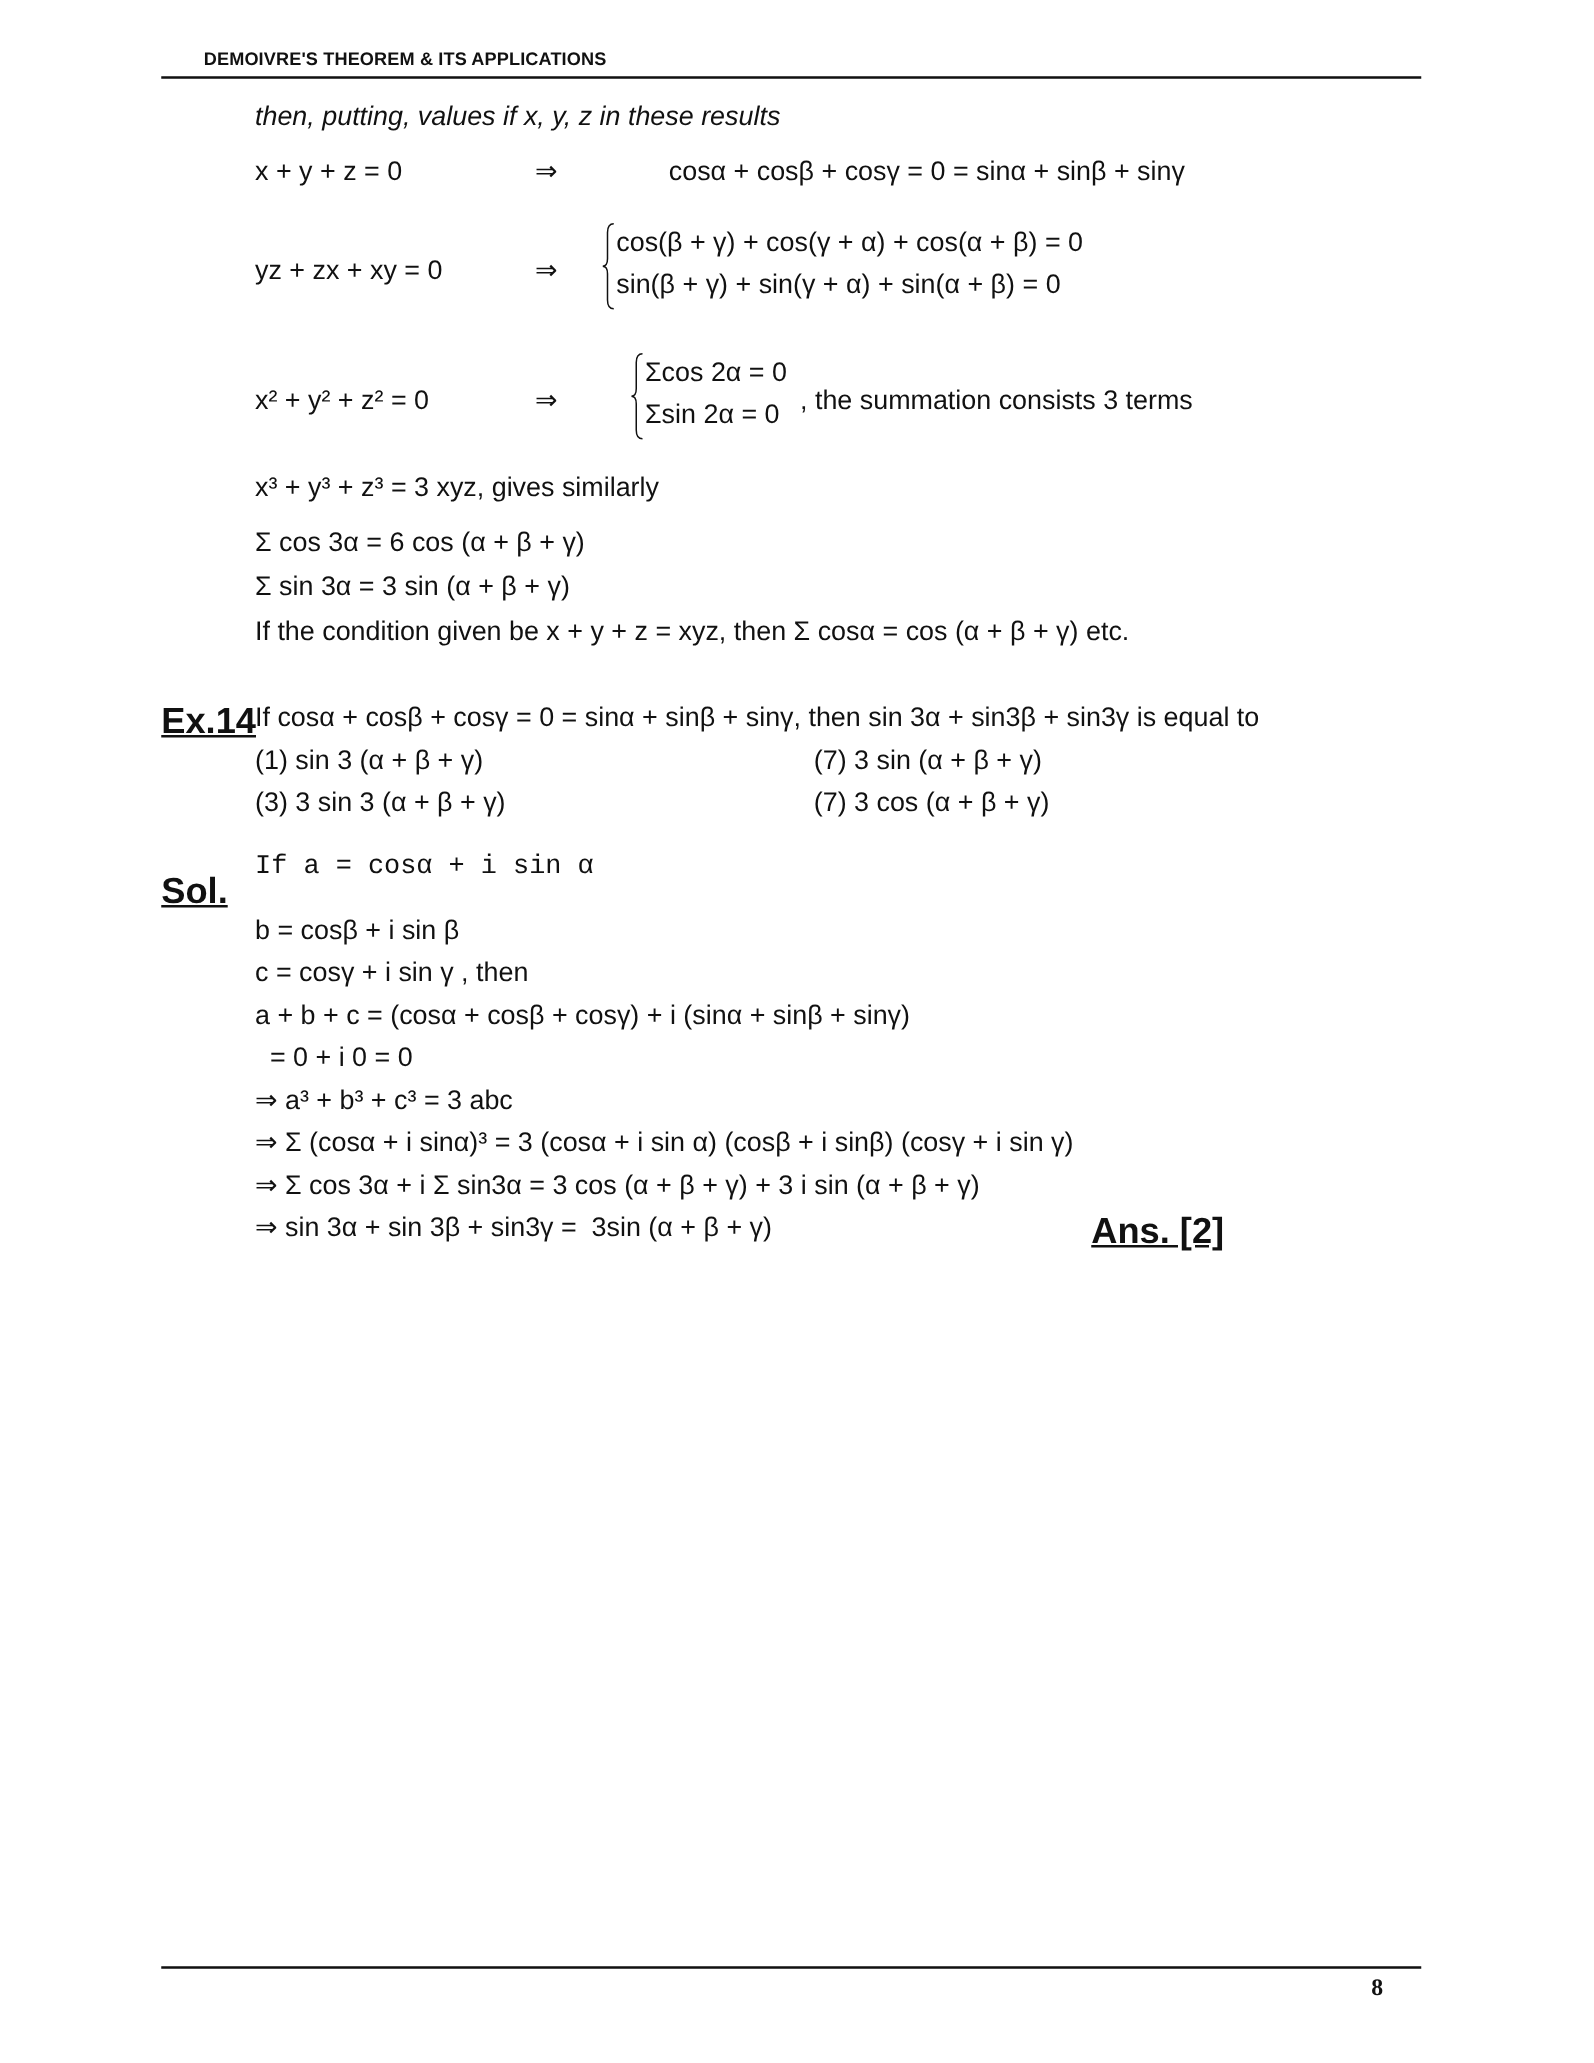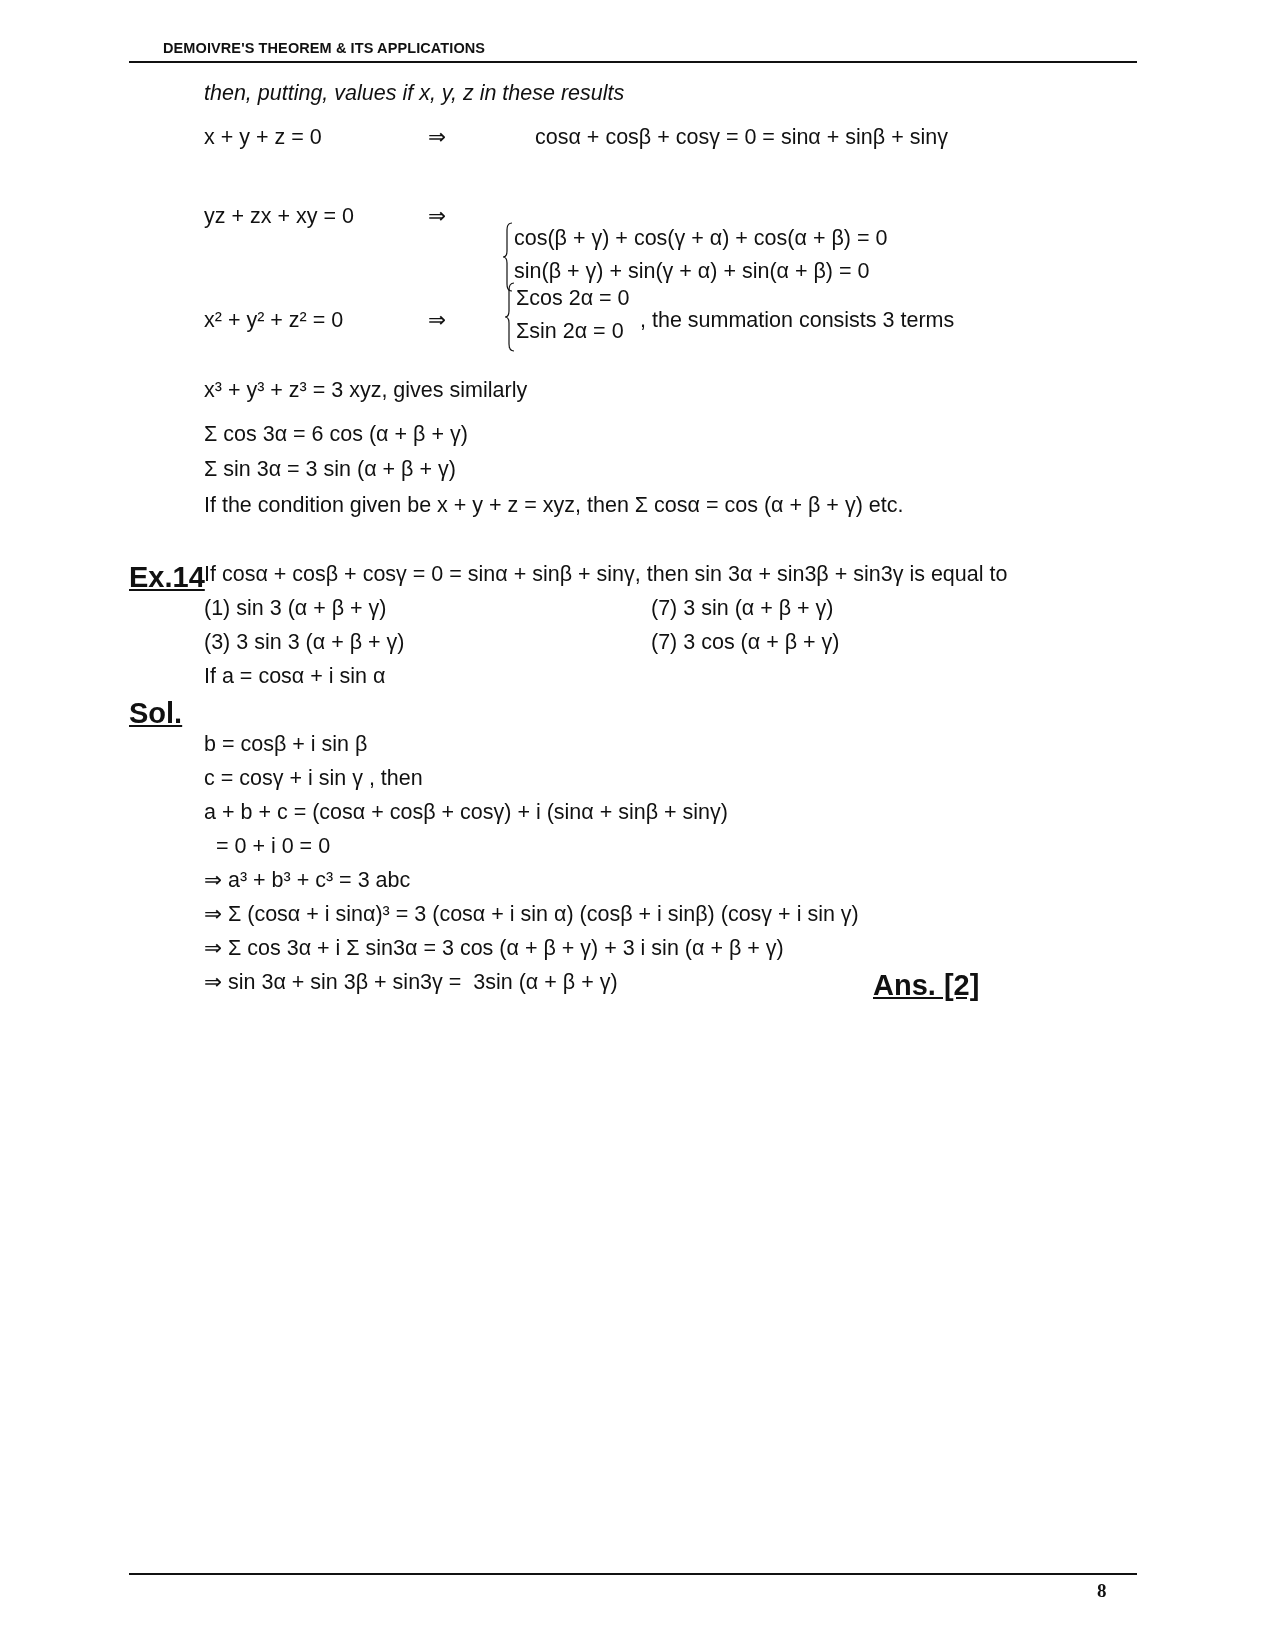--- a/index.html
+++ b/index.html
@@ -35,21 +35,21 @@
 <div class="rule header-rule"></div>
 
 <div class="abs t" style="left:204px; top:80px;font-style:italic;">then, putting, values if x, y, z in these results</div>
 
 <div class="abs t" style="left:204px; top:124px;">x + y + z = 0</div>
 <div class="abs t" style="left:428px; top:124px;">⇒</div>
 <div class="abs t" style="left:503px; top:124px;margin-left:32px;">cosα + cosβ + cosγ = 0 = sinα + sinβ + sinγ</div>
 
 <div class="abs t" style="left:204px; top:203px;">yz + zx + xy = 0</div>
 <div class="abs t" style="left:428px; top:203px;">⇒</div>
-<div class="brace-block" style="left:503px; top:178px; width:420px; height:70px;margin-top:44px;">
+<div class="brace-block" style="left:482px; top:178px; width:420px; height:70px;">
   <div class="brace">
     <svg viewBox="0 0 10 70" preserveAspectRatio="none">
         <path d="M9 1 Q4 1 4 8 L4 29 Q4 35 0 35 Q4 35 4 41 L4 62 Q4 69 9 69" fill="none" stroke="#111" stroke-width="1.2"></path>
       </svg>
   </div>
   <div class="brace-lines">
     <div>cos(β + γ) + cos(γ + α) + cos(α + β) = 0</div>
     <div>sin(β + γ) + sin(γ + α) + sin(α + β) = 0</div>
   </div>
 </div>
@@ -75,21 +75,21 @@
 <div class="abs t" style="left:204px; top:492px;">If the condition given be x + y + z = xyz, then Σ cosα = cos (α + β + γ) etc.</div>
 
 <div class="abs lbl" style="left:129px; top:561px;">Ex.14</div>
 <div class="abs t" style="left:204px; top:561px;">If cosα + cosβ + cosγ = 0 = sinα + sinβ + sinγ, then sin 3α + sin3β + sin3γ is equal to</div>
 <div class="abs t" style="left:204px; top:595px;">(1) sin 3 (α + β + γ)</div>
 <div class="abs t" style="left:651px; top:595px;">(7) 3 sin (α + β + γ)</div>
 <div class="abs t" style="left:204px; top:629px;">(3) 3 sin 3 (α + β + γ)</div>
 <div class="abs t" style="left:651px; top:629px;">(7) 3 cos (α + β + γ)</div>
 
 <div class="abs lbl" style="left:129px; top:697px;">Sol.</div>
-<div class="abs t" style="left:204px; top:663px;">If  a = cosα + i sin α</div>
+<div class="abs t" style="left:204px; top:680px;font-family:Liberation Mono, monospace;">If  a = cosα + i sin α</div>
 <div class="abs t" style="left:204px; top:731px;">b = cosβ + i sin β</div>
 <div class="abs t" style="left:204px; top:765px;">c = cosγ + i sin γ , then</div>
 <div class="abs t" style="left:204px; top:799px;">a + b + c = (cosα + cosβ + cosγ) + i (sinα + sinβ + sinγ)</div>
 <div class="abs t" style="left:204px; top:833px; white-space:pre;">  = 0 + i 0 = 0</div>
 <div class="abs t" style="left:204px; top:867px;">⇒ a³ + b³ + c³ = 3 abc</div>
 <div class="abs t" style="left:204px; top:901px;">⇒ Σ (cosα + i sinα)³ = 3 (cosα + i sin α) (cosβ + i sinβ) (cosγ + i sin γ)</div>
 <div class="abs t" style="left:204px; top:935px;">⇒ Σ cos 3α + i Σ sin3α = 3 cos (α + β + γ) + 3 i sin (α + β + γ)</div>
 <div class="abs t" style="left:204px; top:969px; white-space:pre;">⇒ sin 3α + sin 3β + sin3γ =  3sin (α + β + γ)</div>
 <div class="abs lbl" style="left:873px; top:969px;">Ans. [2]</div>
 

